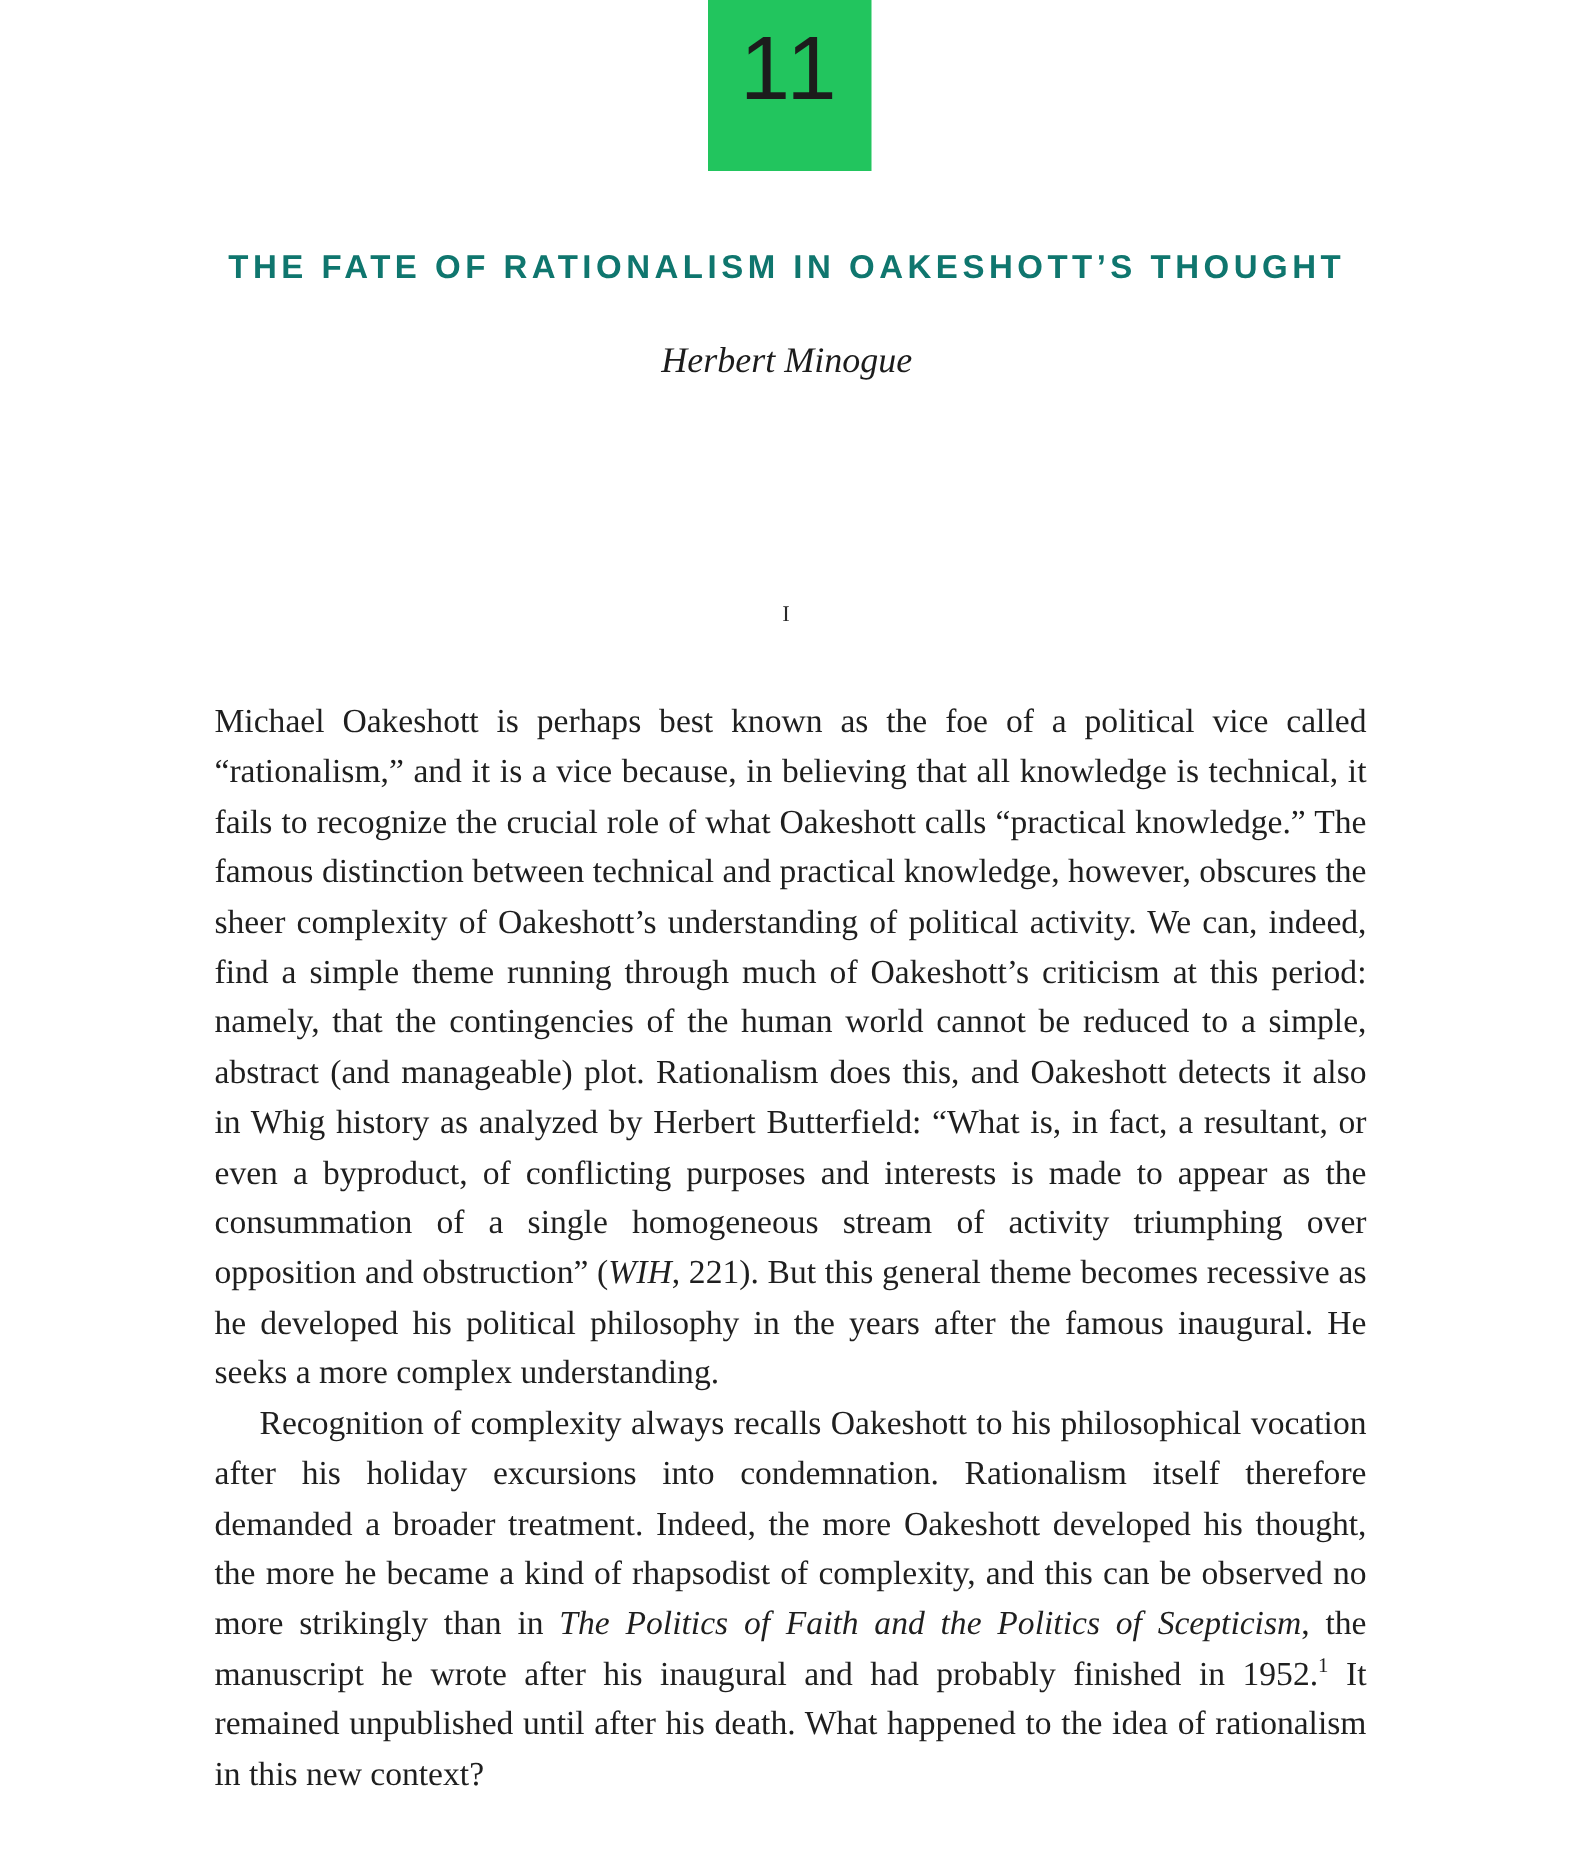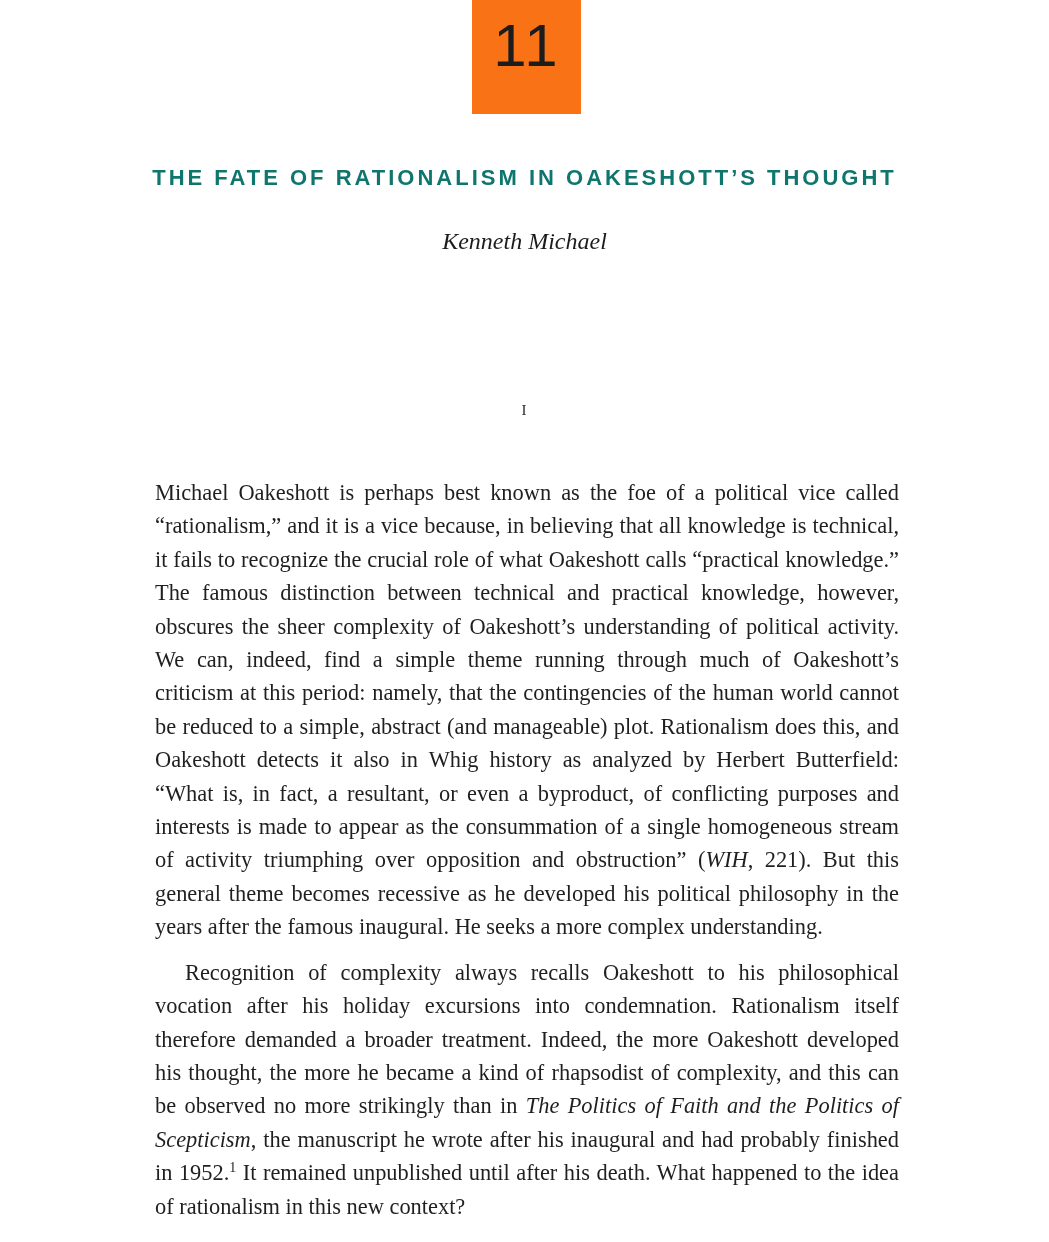--- a/index.html
+++ b/index.html
@@ -12,21 +12,21 @@
     font-family: "Liberation Serif", serif;
     color: #1f1f1f;
     overflow: hidden;
   }
   .chapter-number-box {
     position: absolute;
     left: 472px;
     top: 0;
     width: 109px;
     height: 114px;
-    background: #f97316;
+    background: #22c55e;
     display: flex;
     justify-content: center;
     align-items: flex-start;
   }
   .chapter-number {
     font-family: "Liberation Sans", sans-serif;
     font-weight: 500;
     font-size: 60px;
     line-height: 1;
     padding-top: 16px;
@@ -72,41 +72,41 @@
   .body-text {
     position: absolute;
     left: 143px;
     top: 464px;
     width: 768px;
     font-size: 22.4px;
     line-height: 33.4px;
     text-align: justify;
     color: #1f1f1f;
   }
-  .body-text p { margin: 12px; }
+  .body-text p { margin: 0; }
   .body-text p.indent { text-indent: 30px; }
   .body-text em { font-style: italic; }
   .body-text sup {
     font-size: 0.62em;
     vertical-align: super;
     line-height: 0;
   }
 </style>
 </head>
 <body>
 
 <div class="page">
 
   <div class="chapter-number-box">
     <span class="chapter-number">11</span>
   </div>
 
   <h1 class="chapter-title">THE FATE OF RATIONALISM IN OAKESHOTT’S THOUGHT</h1>
 
-  <div class="chapter-author">Kenneth Michael</div>
+  <div class="chapter-author">Herbert Minogue</div>
 
   <div class="section-marker">I</div>
 
   <div class="body-text">
       <p class=""><span>Michael Oakeshott is perhaps best known as the foe of a political vice called “rationalism,” and it is a vice because, in believing that all knowledge is technical, it fails to recognize the crucial role of what Oakeshott calls “practical knowledge.” The famous distinction between technical and practical knowledge, however, obscures the sheer complexity of Oakeshott’s understanding of political activity. We can, indeed, find a simple theme running through much of Oakeshott’s criticism at this period: namely, that the contingencies of the human world cannot be reduced to a simple, abstract (and manageable) plot. Rationalism does this, and Oakeshott detects it also in Whig history as analyzed by Herbert Butterfield: “What is, in fact, a resultant, or even a byproduct, of conflicting purposes and interests is made to appear as the consummation of a single homogeneous stream of activity triumphing over opposition and obstruction” (</span><em>WIH</em><span>, 221). But this general theme becomes recessive as he developed his political philosophy in the years after the famous inaugural. He seeks a more complex understanding.</span></p>
       <p class="indent"><span>Recognition of complexity always recalls Oakeshott to his philosophical vocation after his holiday excursions into condemnation. Rationalism itself therefore demanded a broader treatment. Indeed, the more Oakeshott developed his thought, the more he became a kind of rhapsodist of complexity, and this can be observed no more strikingly than in </span><em>The Politics of Faith and the Politics of Scepticism</em><span>, the manuscript he wrote after his inaugural and had probably finished in 1952.</span><sup>1</sup><span> It remained unpublished until after his death. What happened to the idea of rationalism in this new context?</span></p>
     </div>
 
 </div>
 

